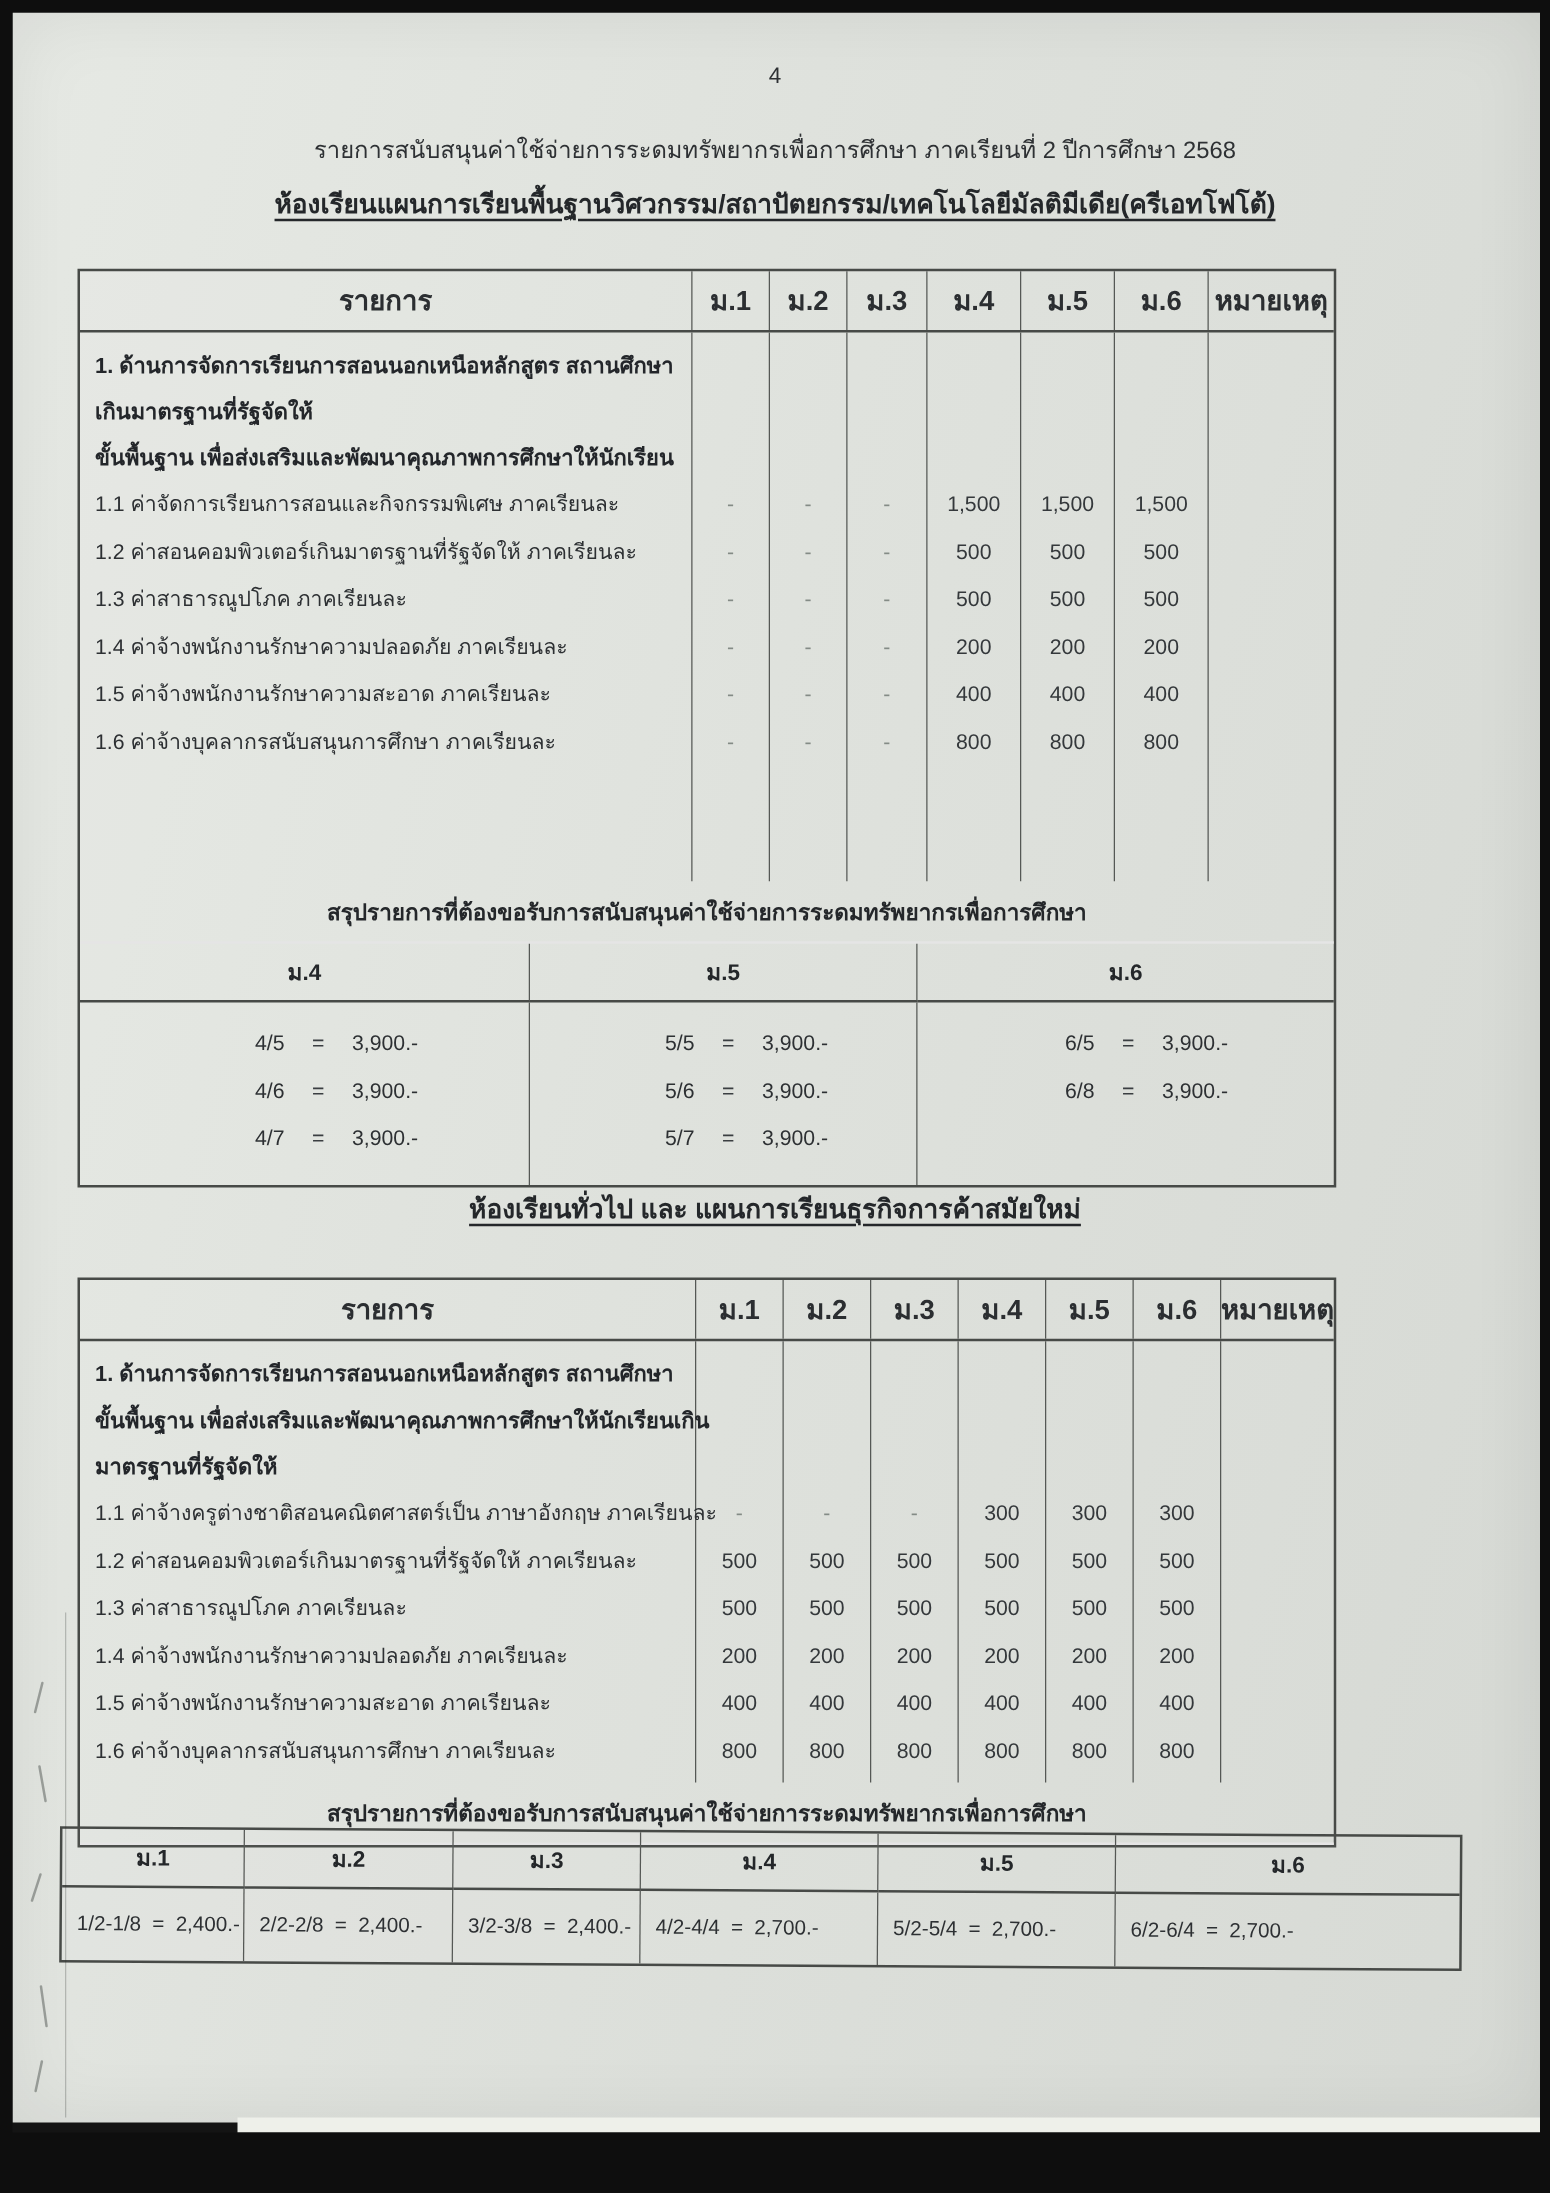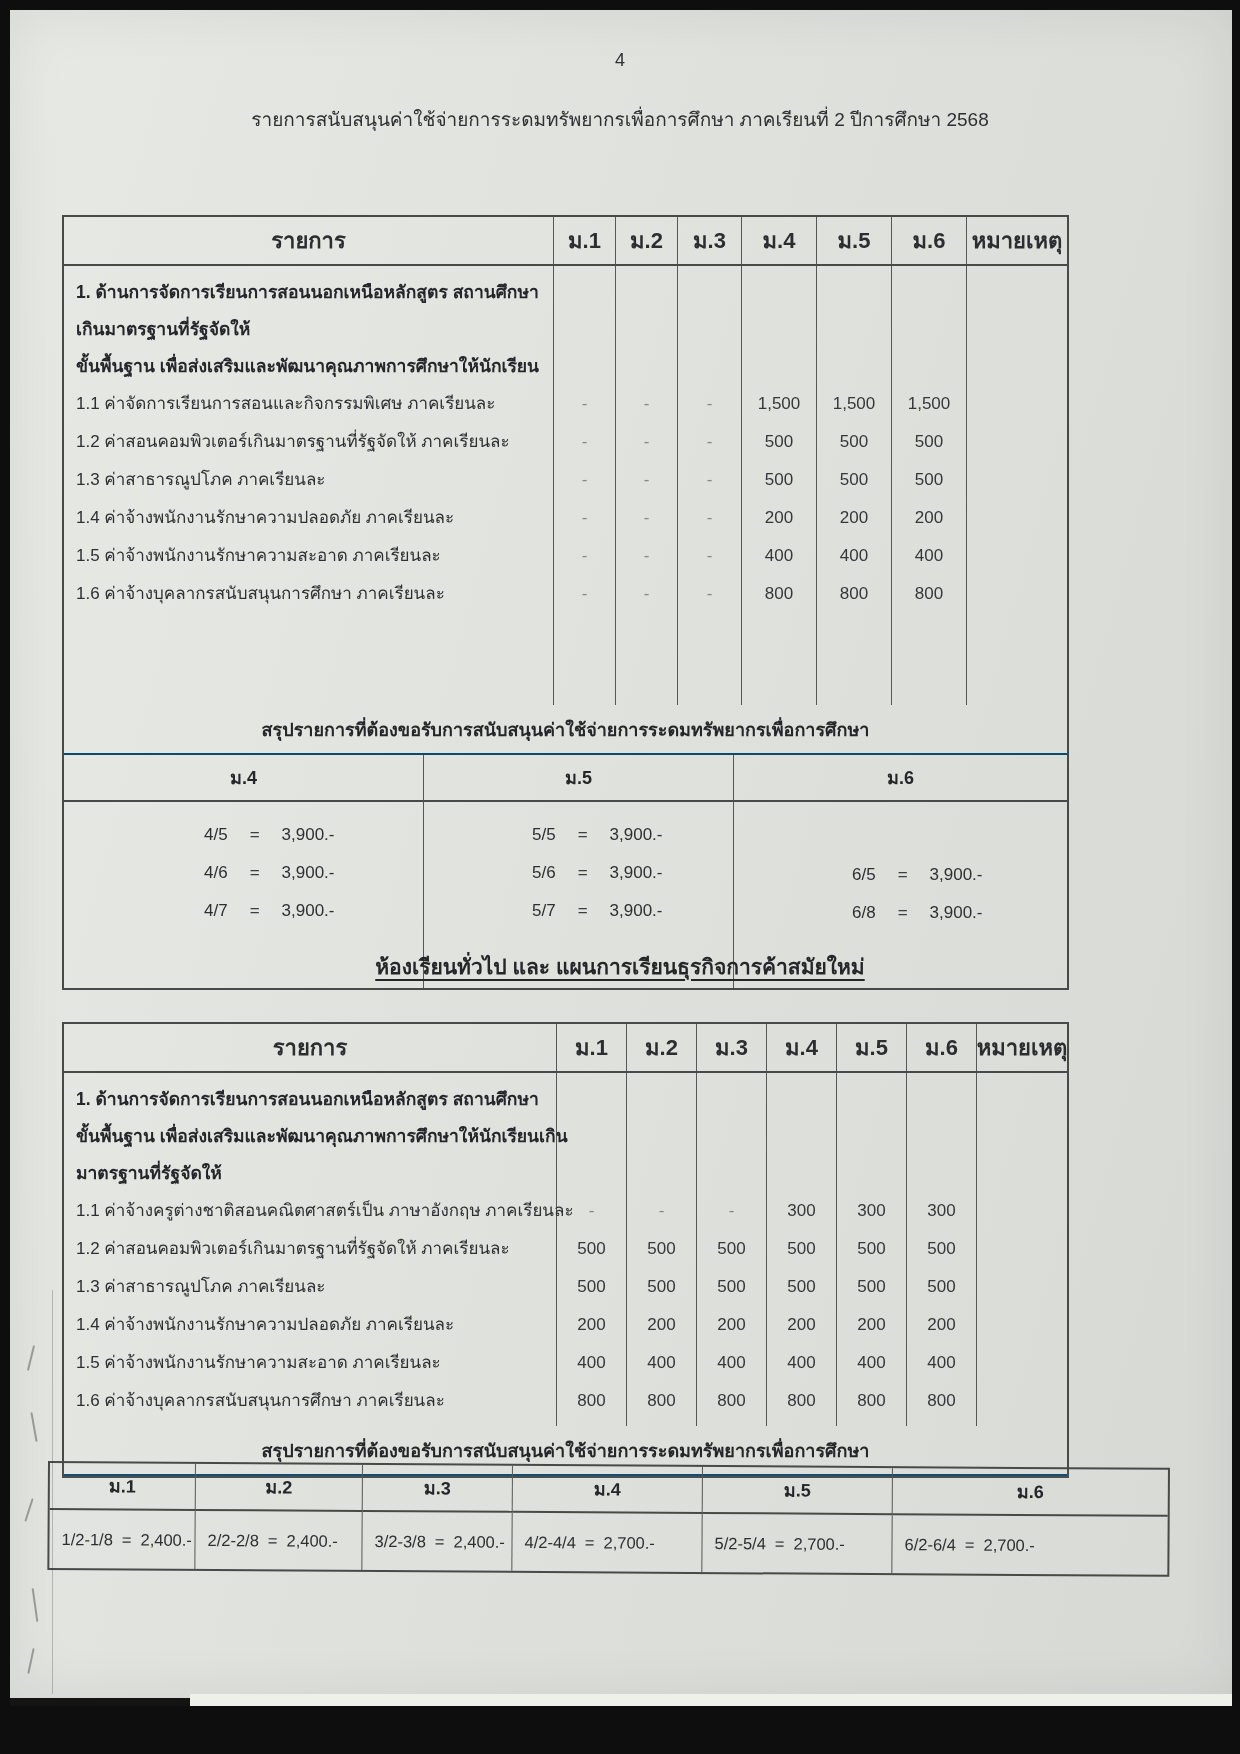--- a/index.html
+++ b/index.html
@@ -36,30 +36,30 @@
   .ft-cell:last-child{border-right:none;}
   .ft-body-tall .ft-cell{padding-bottom:92px;}
   #block2 .ft-cell{padding-bottom:6px;}
   .ft-labelcol{padding:8px 10px 0 12px;}
   .intro-line{height:37px;line-height:37px;font-size:17.5px;font-weight:bold;color:#23262a;white-space:nowrap;}
   .intro-line.spacer{font-weight:normal;}
   .row-label{height:38px;line-height:38px;font-size:17px;color:#2d3033;white-space:nowrap;}
   .ft-numcol{padding-top:8px;text-align:center;}
   .row-val{height:38px;line-height:38px;font-size:17px;color:#34383b;}
   .row-val.dash{color:#848b86;}
-  .band{border-bottom:2px solid #0c4a6e;height:48px;display:flex;align-items:center;justify-content:center;
+  .band{border-bottom:2px solid #e5e5e5;height:48px;display:flex;align-items:center;justify-content:center;
         font-size:18px;font-weight:bold;color:#24272a;}
   #block1 .band{border-top:0;}
   
   .sumgrid{display:grid;}
   .sum-hcell{border-right:1px solid #555855;border-bottom:2px solid #474a47;height:45px;display:flex;
              align-items:center;justify-content:center;font-size:18px;font-weight:bold;color:#24272a;}
   .sum-hcell:nth-child(3){border-right:none;}
   .sum-bodycell{border-right:1px solid #555855;padding:14px 16px 12px 0;min-height:120px;}
-  .sum-bodycell:last-child{border-right:none;margin-top:40px;}
+  .sum-bodycell:last-child{border-right:none;}
   .entry{display:flex;gap:22px;height:38px;line-height:38px;font-size:17px;color:#2d3033;}
   .entry .eq{color:#3a3e41;}
   #summary1 .sum-bodycell:nth-child(4){padding-left:140px;}
   #summary1 .sum-bodycell:nth-child(5){padding-left:108px;}
   #summary1 .sum-bodycell:nth-child(6){padding-left:118px;}
   
   #summary2{position:absolute;left:48px;top:1461px;width:1118px;border:2px solid #474a47;
             transform:rotate(0.35deg);transform-origin:left top;background:rgba(255,255,255,0.03);}
   #summary2 .sum-hcell{border-right:1px solid #555855;}
   #summary2 .sum-hcell.last{border-right:none;}
@@ -76,20 +76,21 @@
   .edge-line{position:absolute;left:52px;top:1290px;width:1px;height:404px;background:rgba(40,44,40,0.25);}
 </style>
 </head>
 <body>
 
 <div class="stage">
   <div class="paper"></div>
 
   <div class="page-number">4</div>
   <div class="doc-title">รายการสนับสนุนค่าใช้จ่ายการระดมทรัพยากรเพื่อการศึกษา ภาคเรียนที่ 2 ปีการศึกษา 2568</div>
+  <div id="sec1-heading" class="sec-heading">ห้องเรียนแผนการเรียนพื้นฐานวิศวกรรม/สถาปัตยกรรม/เทคโนโลยีมัลติมีเดีย(ครีเอทโฟโต้)</div>
 
   <div id="block1" class="block">
     <div id="table1">
         <div class="ft-row ft-head" style="grid-template-columns: 490px 62px 62px 64px 75px 75px 75px 100px;">
           <div class="ft-hcell">รายการ</div>
           <div class="ft-hcell">ม.1</div>
           <div class="ft-hcell">ม.2</div>
           <div class="ft-hcell">ม.3</div>
           <div class="ft-hcell">ม.4</div>
           <div class="ft-hcell">ม.5</div>

